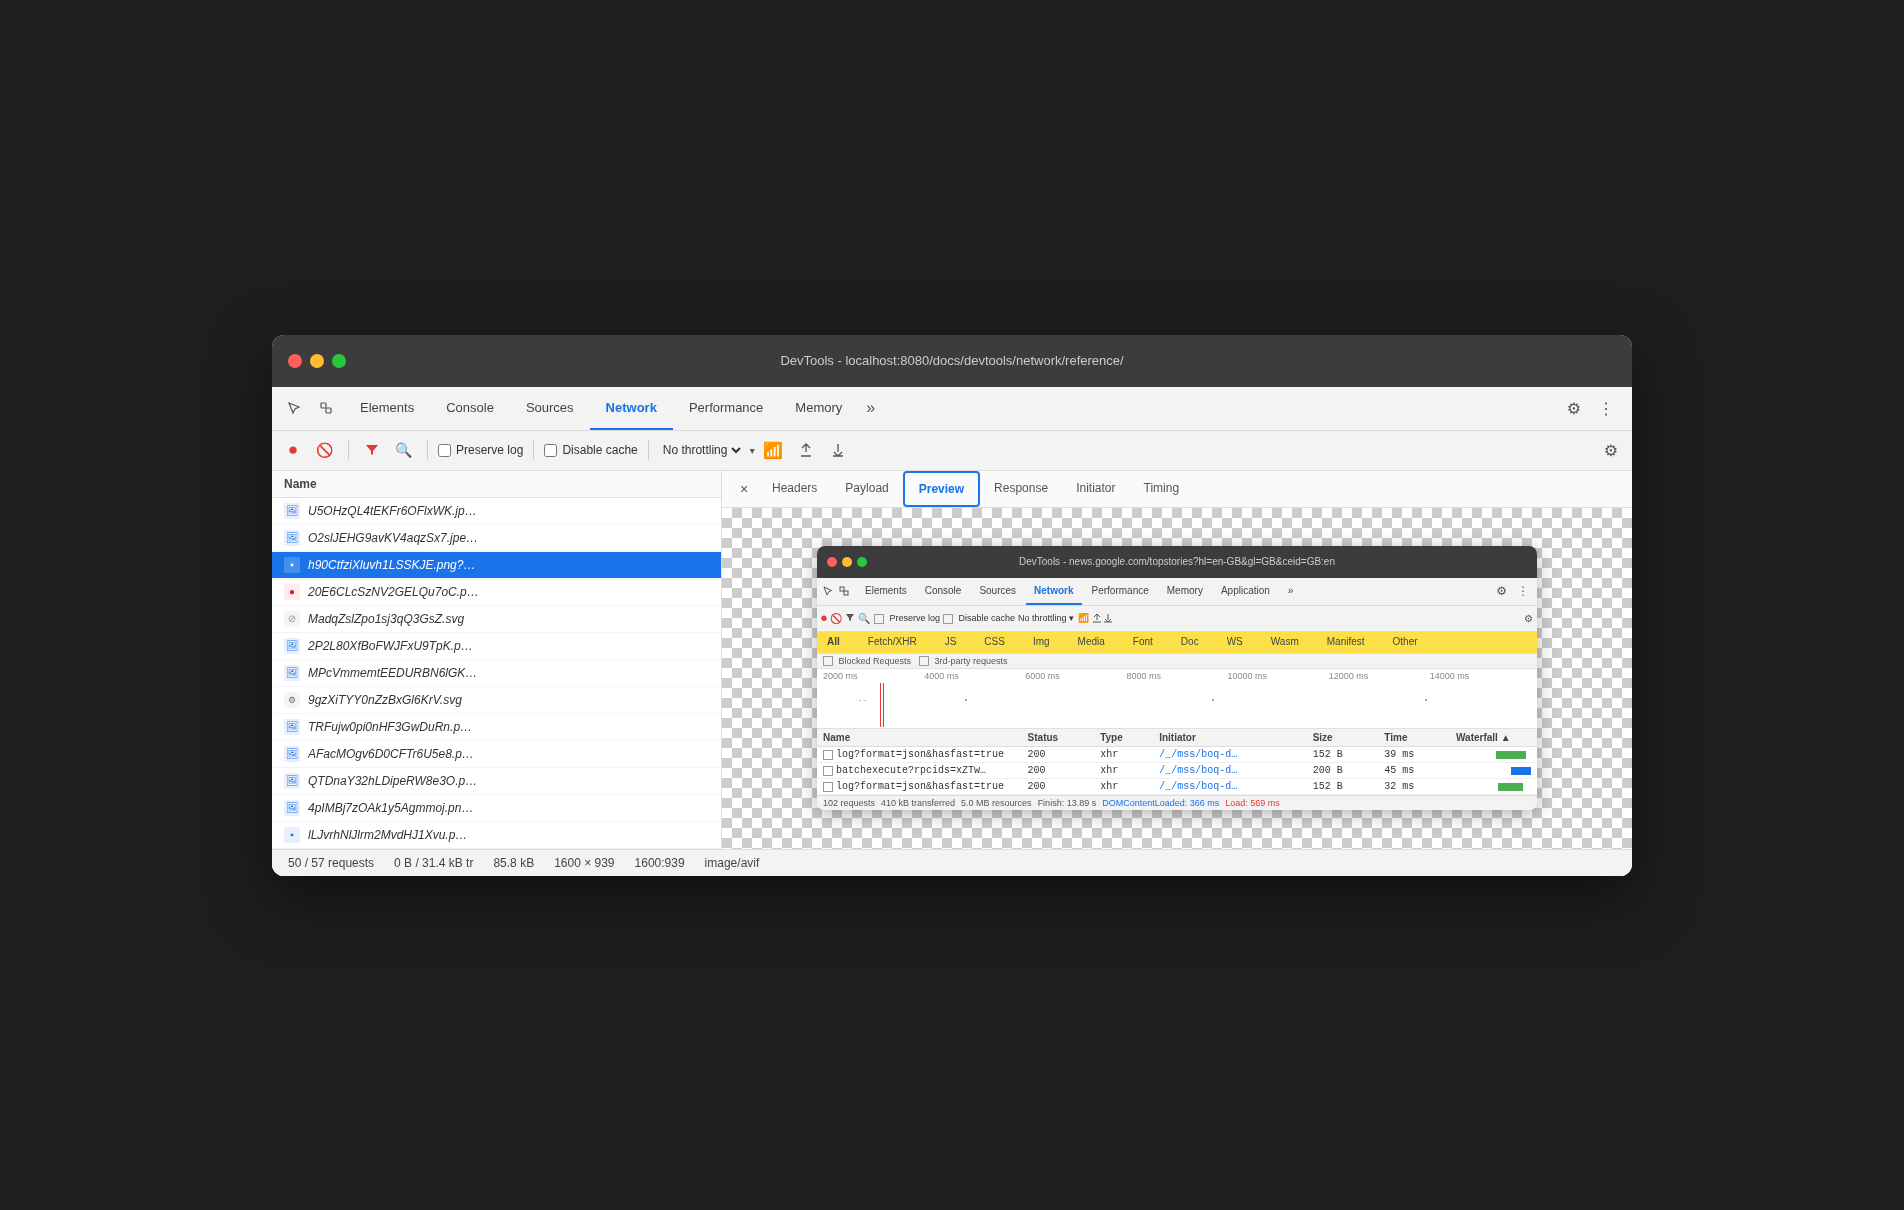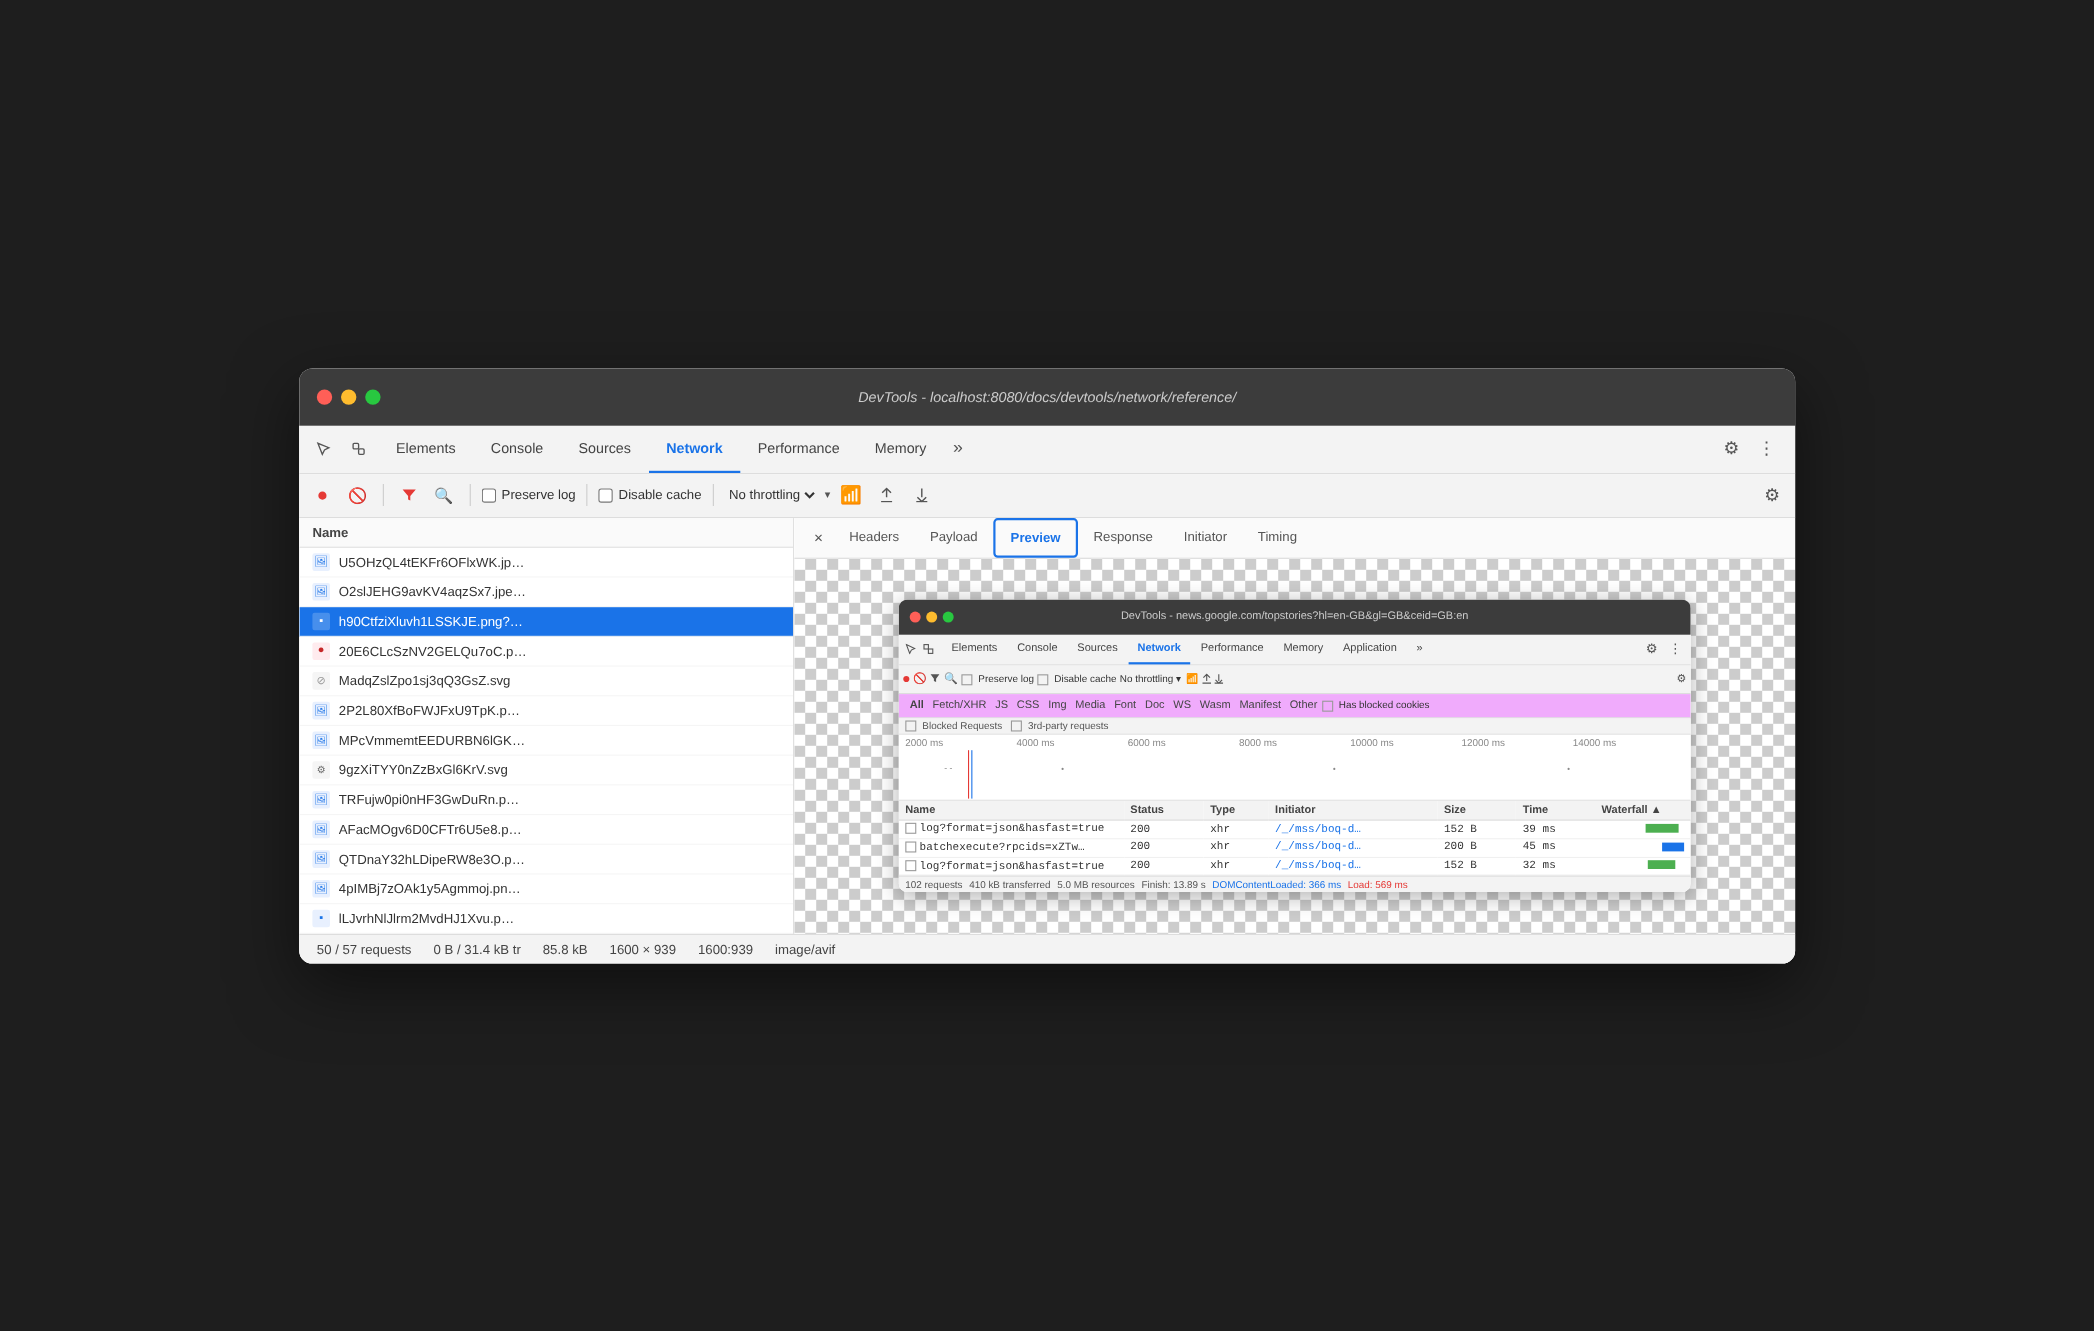--- a/index.html
+++ b/index.html
@@ -19,21 +19,20 @@
       overflow: hidden;
       box-shadow: 0 20px 60px rgba(0,0,0,0.5);
     }
     .title-bar {
       background: #3c3c3c;
       height: 52px;
       display: flex;
       align-items: center;
       padding: 0 16px;
       position: relative;
-      font-style: italic;
     }
     .traffic-lights {
       display: flex;
       gap: 8px;
     }
     .traffic-light {
       width: 14px;
       height: 14px;
       border-radius: 50%;
     }
@@ -197,21 +196,21 @@
       height: 16px;
       flex-shrink: 0;
       border-radius: 2px;
       display: flex;
       align-items: center;
       justify-content: center;
       font-size: 10px;
     }
     .file-icon.img { background: #e8f0fe; color: #1a73e8; }
     .file-icon.svg { background: #fce8e6; color: #d93025; }
-    .file-name { flex: 1; overflow: hidden; text-overflow: ellipsis; white-space: nowrap; }
+    .file-name { flex: 1; overflow: hidden; text-overflow: ellipsis; white-space: nowrap; font-style: italic; }
     .preview-panel {
       flex: 1;
       display: flex;
       flex-direction: column;
       overflow: hidden;
       background: #fff;
     }
     .preview-tabs {
       display: flex;
       align-items: center;
@@ -330,27 +329,27 @@
     .inner-filter-input {
       border: 1px solid #ccc;
       background: #fff;
       padding: 1px 4px;
       font-size: 10px;
       color: #333;
       width: 60px;
       border-radius: 2px;
     }
     .inner-type-row {
-      background: #f0abfc;
+      background: #fde047;
       border-bottom: 1px solid #e0e0e0;
       display: flex;
       align-items: center;
       padding: 2px 6px;
       height: 22px;
-      gap: 0;
+      gap: 20px;
       font-size: 10px;
       color: #555;
       flex-wrap: wrap;
     }
     .inner-type-btn {
       padding: 0 4px;
       height: 16px;
       display: flex;
       align-items: center;
       cursor: pointer;

